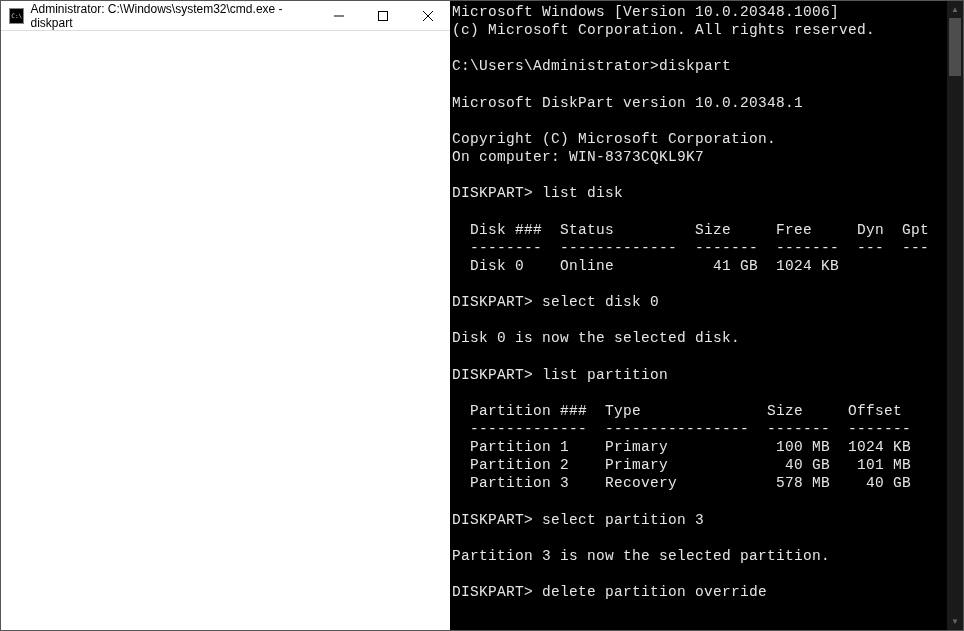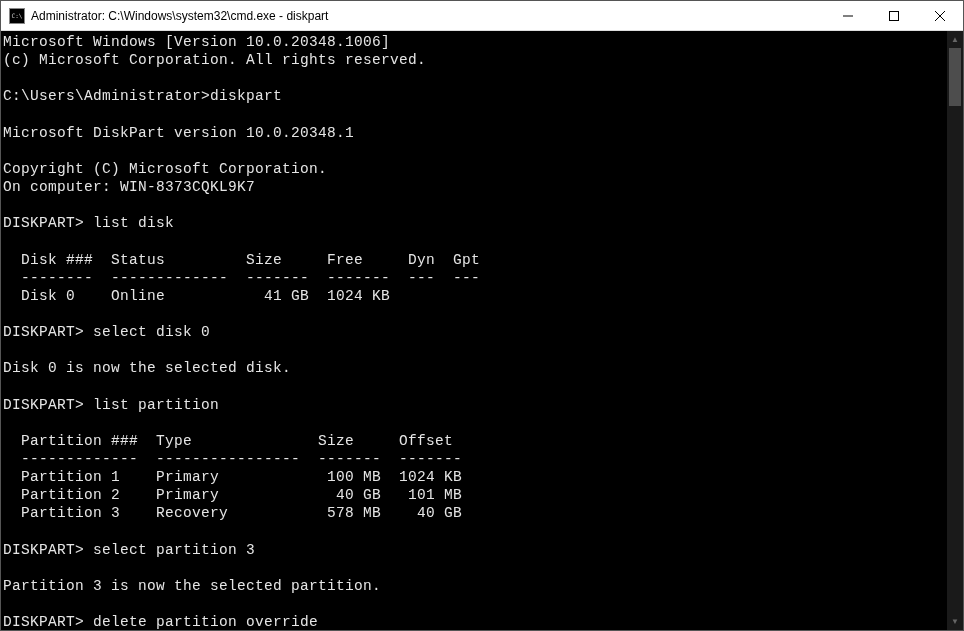--- a/index.html
+++ b/index.html
@@ -8,21 +8,20 @@
       background: #fff;
       width: 964px;
       height: 631px;
       overflow: hidden;
     }
     .window {
       width: 964px;
       height: 631px;
       border: 1px solid #555;
       display: flex;
-      flex-direction: column;
       background: #fff;
     }
     .titlebar {
       height: 30px;
       background: #fff;
       display: flex;
       align-items: center;
       border-bottom: 1px solid #ddd;
     }
     .title-icon {

